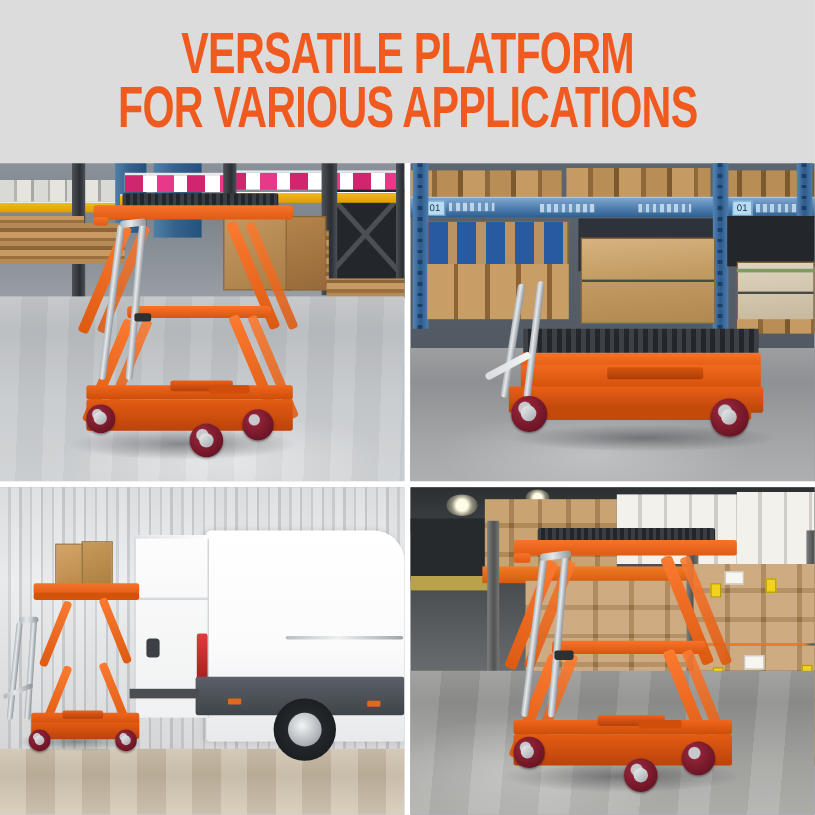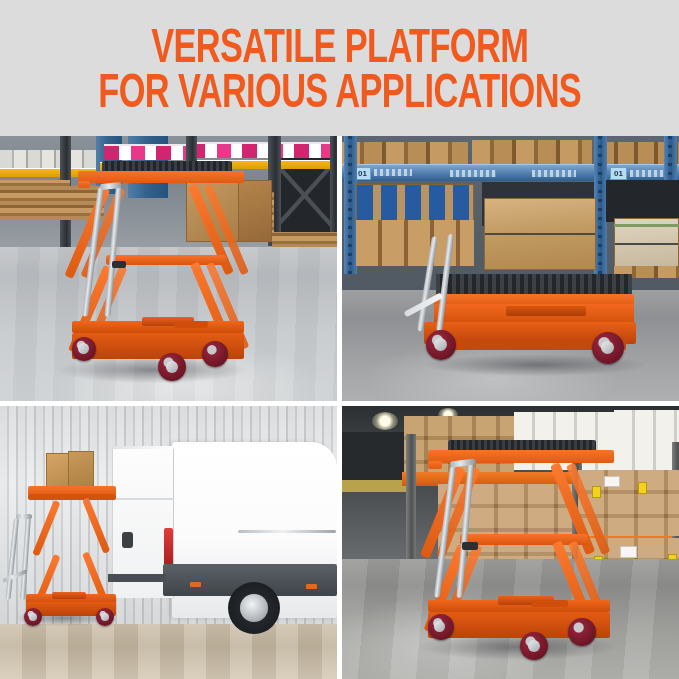--- a/index.html
+++ b/index.html
@@ -160,21 +160,21 @@
     position:absolute; width:13px;
     background:linear-gradient(90deg,#5585b5,#2c5a8a 50%,#4d7dad);
   }
   .fa-blue-post::after{
     content:""; position:absolute; left:4px; top:0; width:4px; height:100%;
     background:repeating-linear-gradient(180deg,#1b3f66 0 3px,transparent 3px 9px);
   }
   .fa-label01{
     position:absolute;
     background:#b8dcf2; color:#16324e;
-    font-size:8px; font-weight:bold;
+    font-size:8px; font-weight:normal;
     padding:0 3px; border:1px solid #6e9fc4;
     line-height:11px;
   }
   .fa-perf{
     position:absolute; height:7px;
     background:repeating-linear-gradient(90deg,#cfe2f2 0 3px,#6a96bf 3px 6px);
     opacity:.85;
   }
   .fa-pallet-top{
     position:absolute;

